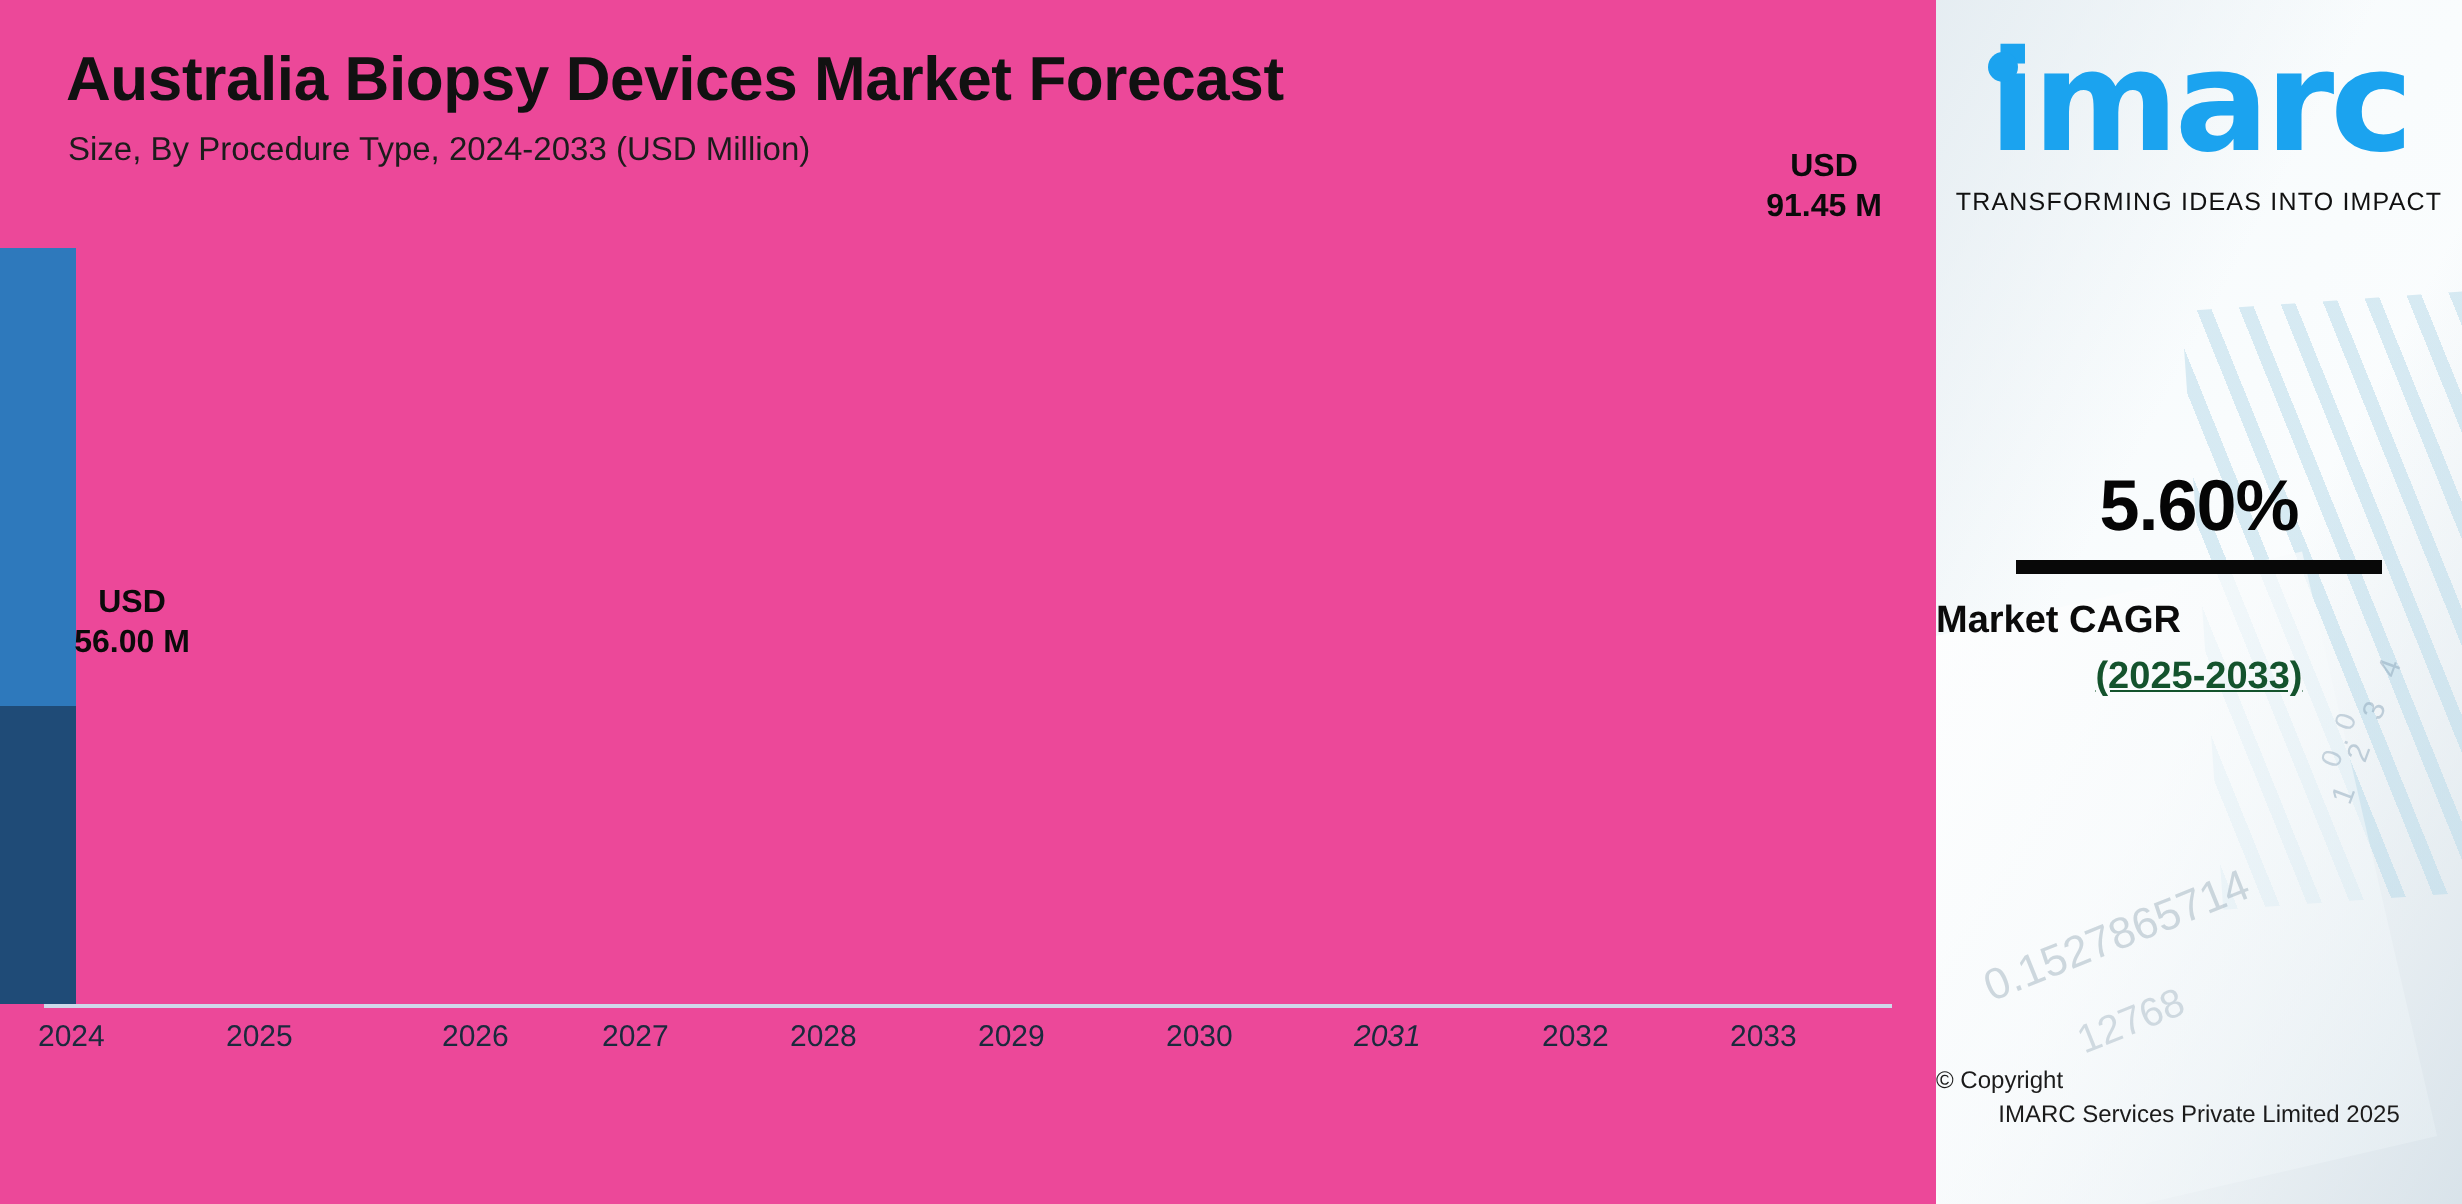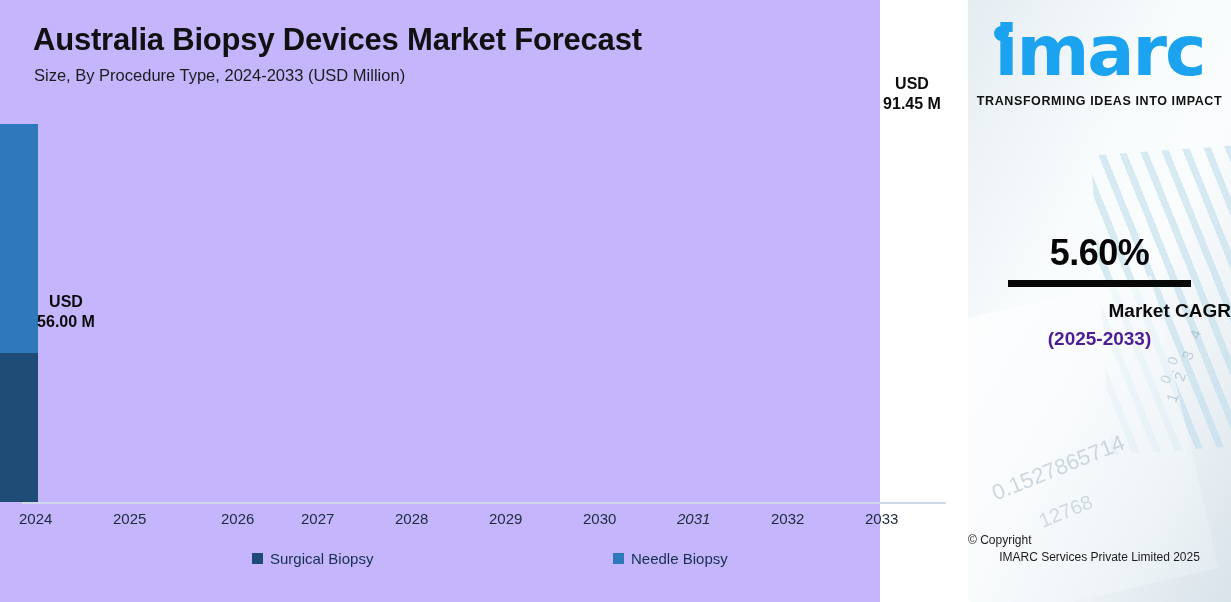--- a/index.html
+++ b/index.html
@@ -10,22 +10,22 @@
     background:#ffffff;
   }
   #root {
     position:relative;
     width:1231px; height:602px;
   }
 
   
   #left-panel {
     position:absolute; left:0; top:0;
-    width:880px; height:602px;
-    background:#c4b5fd;
+    width:968px; height:602px;
+    background:#ec4899;
   }
   #title {
     position:absolute; left:33px; top:22px;
     font-size:31px; font-weight:bold; color:#111111;
     letter-spacing:-0.2px; white-space:nowrap;
   }
   #subtitle {
     position:absolute; left:34px; top:66px;
     font-size:16.5px; font-weight:normal; color:#1c1c1c;
     white-space:nowrap;
@@ -146,44 +146,44 @@
     font-family:"DejaVu Sans", sans-serif;
   }
   #logo-dot {
     position:absolute; left:26px; top:14px;
     width:15px; height:15px; border-radius:50%;
     background:#1ba3ef;
   }
   #logo-tagline {
     position:absolute; left:0; top:82px; width:263px;
     text-align:center;
-    font-size:12.5px; font-weight:bold; color:#111111;
+    font-size:12.5px; font-weight:normal; color:#111111;
     letter-spacing:0.6px;
   }
 
   
   #cagr-value {
     position:absolute; left:0; top:232px; width:263px;
     text-align:center;
     font-size:36px; font-weight:bold; color:#050505;
     letter-spacing:-0.5px;
   }
   #cagr-rule {
     position:absolute; left:40px; top:280px;
     width:183px; height:7px; background:#080808;
   }
   #cagr-label {
     position:absolute; left:0; top:300px; width:263px;
-    text-align:right;
+    text-align:left;
     font-size:19px; font-weight:bold; color:#0b0b0b;
   }
   #cagr-period {
     position:absolute; left:0; top:328px; width:263px;
     text-align:center;
-    font-size:19px; font-weight:bold; color:#4c1d95;
+    font-size:19px; font-weight:bold; color:#14532d;text-decoration:underline;
   }
 
   
   #copyright-line1 {
     position:absolute; left:0; top:533px; width:263px;
     font-size:12px; color:#1b1b1b;
   }
   #copyright-line2 {
     position:absolute; left:0; top:550px; width:263px;
     text-align:center; font-size:12px; color:#1b1b1b;
@@ -240,30 +240,20 @@
           <div class="xtick" style="left: 301px;">2027</div>
           <div class="xtick" style="left: 395px;">2028</div>
           <div class="xtick" style="left: 489px;">2029</div>
           <div class="xtick" style="left: 583px;">2030</div>
           <div class="xtick" style="left: 677px; font-style: italic;">2031</div>
           <div class="xtick" style="left: 771px;">2032</div>
           <div class="xtick" style="left: 865px;">2033</div>
         </div>
     </div>
 
-    <div id="legend">
-      <div class="legend-item legend-surgical" style="left:252px;">
-        <span class="legend-swatch"></span>
-        <span class="legend-text">Surgical Biopsy</span>
-      </div>
-      <div class="legend-item legend-needle" style="left:613px;">
-        <span class="legend-swatch"></span>
-        <span class="legend-text">Needle Biopsy</span>
-      </div>
-    </div>
   </div>
 
   <div id="right-panel">
     <div id="right-texture"></div>
     <div id="right-stripes"></div>
     <div id="right-sheet"></div>
     <div id="right-faint-text">0.1527865714</div>
     <div id="right-faint-text2">12768</div>
     <div id="right-faint-nums">1 2 3 4</div>
     <div id="right-faint-nums2">0.0</div>

